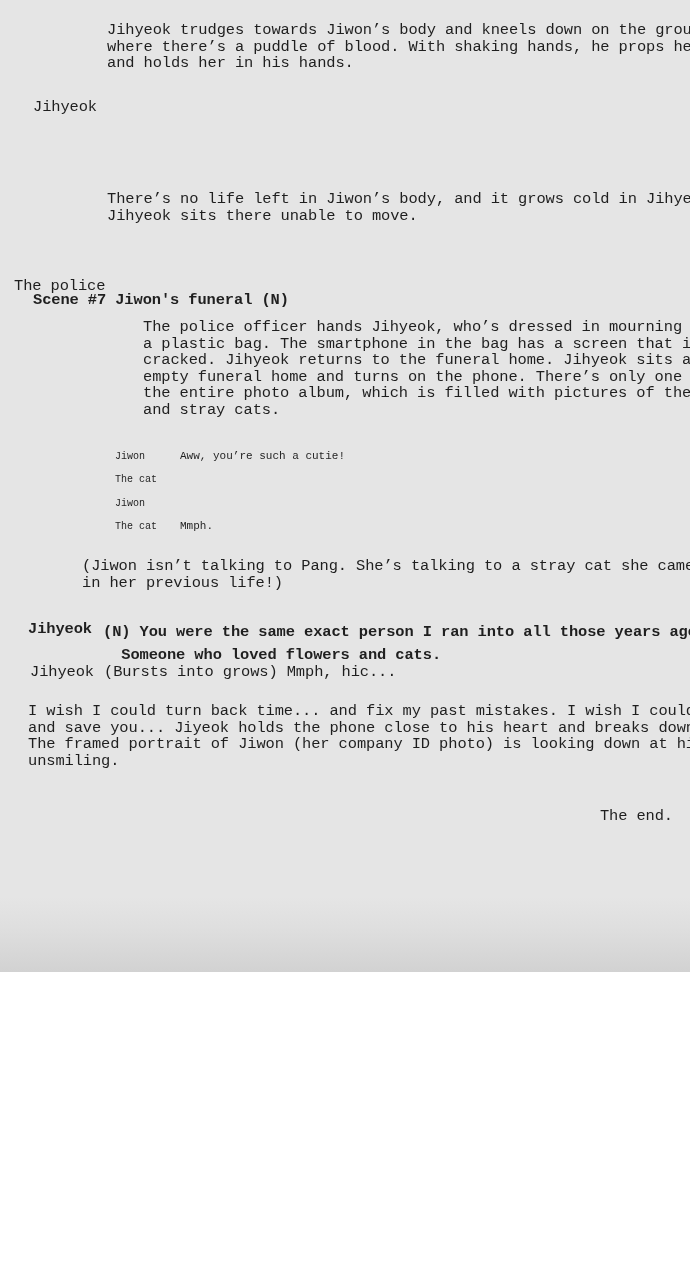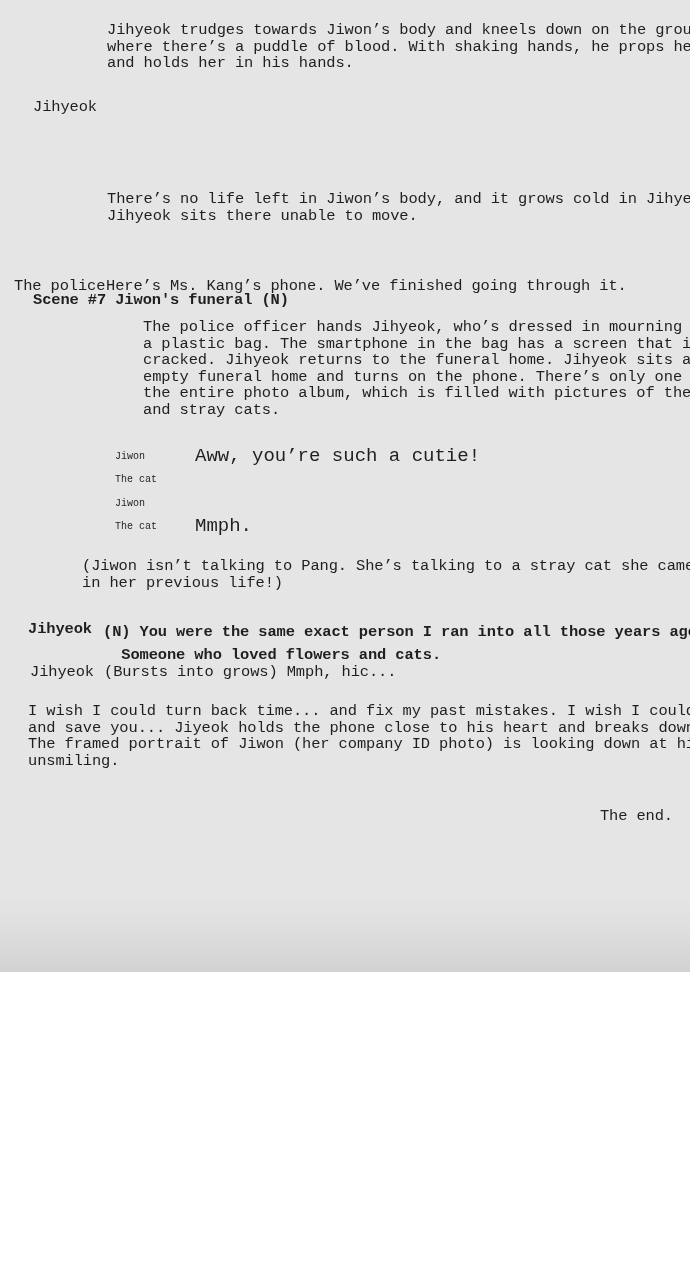--- a/index.html
+++ b/index.html
@@ -32,21 +32,21 @@
 
   
   .scene{top:248px;left:33px;font-weight:bold;margin-top:44px;}
 
   
   .s2{top:278px;left:14px;}
   .d2{top:278px;left:106px;}
 
   
   .fs{position:absolute;left:115px;font-size:10px;line-height:17px;white-space:pre;}
-  .ft{position:absolute;left:195px;font-size:19px;line-height:17px;white-space:pre;}
+  .ft{position:absolute;left:180px;font-size:11px;line-height:17px;white-space:pre;}
   .r0{top:448px;} .r1{top:471px;} .r2{top:495px;} .r3{top:518px;}
 
   
   .note{top:558px;left:82px;}
 
   
   .s3{top:621px;left:28px;}
   .d3{top:621px;left:103px;line-height:23px;}
 
   
@@ -86,21 +86,20 @@
 and holds her in his hands.</div>
 
   <div class="txt s1">Jihyeok</div>
 
   <div class="txt a2">There’s no life left in Jiwon’s body, and it grows cold in Jihyeok’s cold.
 Jihyeok sits there unable to move.</div>
 
   <div class="txt scene">Scene #7 Jiwon's funeral (N)</div>
 
   <div class="txt s2">The police</div>
-  <div class="txt d2">Here’s Ms. Kang’s phone. We’ve finished going through it.</div>
 
   <div class="txt a3">The police officer hands Jihyeok, who’s dressed in mourning attire,
 a plastic bag. The smartphone in the bag has a screen that is broken and
 cracked. Jihyeok returns to the funeral home. Jihyeok sits alone in the
 empty funeral home and turns on the phone. There’s only one video in
 the entire photo album, which is filled with pictures of the sky, flowers,
 and stray cats.</div>
 
   <div class="fs r0">Jiwon</div>
   <div class="ft r0">Aww, you’re such a cutie!</div>

